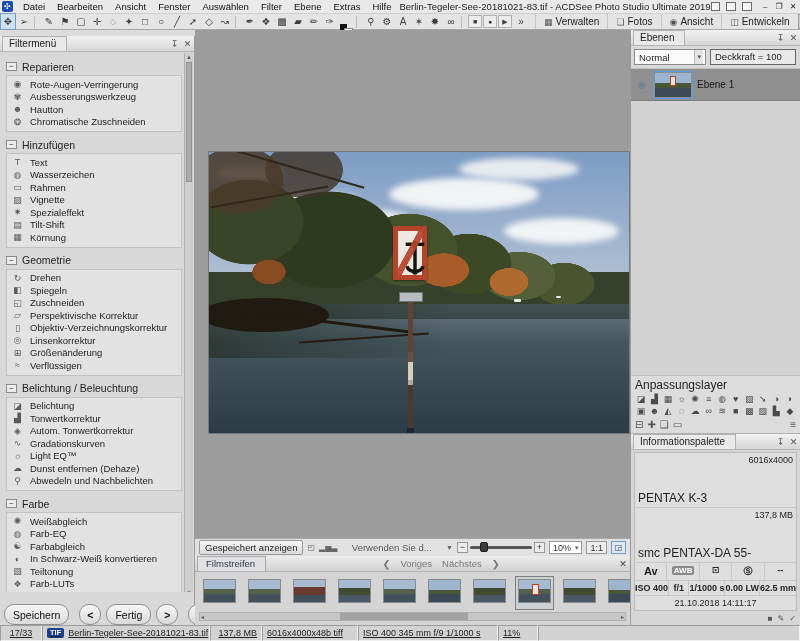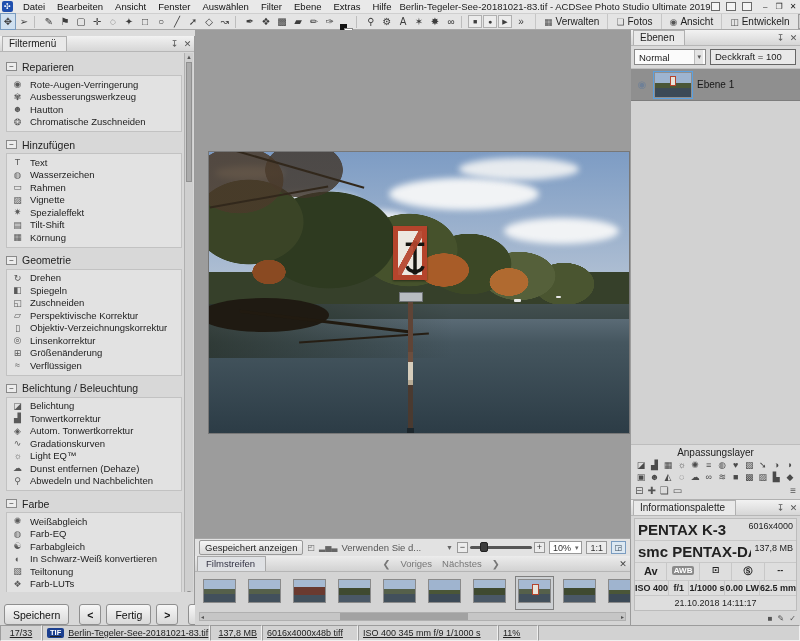--- a/index.html
+++ b/index.html
@@ -42,21 +42,21 @@
   .fbox { background:#e2e2e2; border:1px solid #c2c2c2; padding:2px 0 3px 4px; }
   .fitem { height:12.5px; display:flex; align-items:center; gap:6px; font-size:9.5px; color:#1c1c1c; white-space:nowrap; overflow:hidden; }
   .fico { width:13px; text-align:center; color:#5a5a5a; font-size:9px; flex:0 0 auto; }
   .lscroll { position:absolute; right:1px; top:17px; bottom:1px; width:9px; background:#cfcfcf; border-left:1px solid #b0b0b0; font-size:6px; color:#555; text-align:center; }
   .lthumb { position:absolute; left:1px; right:1px; top:9px; height:120px; background:#ababab; border:1px solid #909090; }
   .lsar { position:absolute; left:0; right:0; height:8px; line-height:8px; }
   .lsar.up{top:0} .lsar.dn{bottom:0}
 
   
   .left-btns { position:absolute; left:0; top:592px; width:195px; height:33px; background:#d8d8d8; border-right:1px solid #9a9a9a; display:flex; align-items:center; gap:5px; padding:0 4px; }
-  .pbtn { height:21px; border:1px solid #8f8f8f; border-radius:3px; background:linear-gradient(#f7f7f7,#d9d9d9); font-size:10.5px; color:#111; display:flex; align-items:center; justify-content:center; padding:0 8px;margin-top:12px; }
+  .pbtn { height:21px; border:1px solid #8f8f8f; border-radius:10px; background:linear-gradient(#f7f7f7,#d9d9d9); font-size:10.5px; color:#111; display:flex; align-items:center; justify-content:center; padding:0 8px;margin-top:12px; }
   .pbtn.narrow { padding:0 7px; font-weight:bold; }
   .lb-sp{flex:1}
 
   
   .canvas { position:absolute; left:195px; top:30px; width:436px; height:508px; background:#9c9c9c; overflow:hidden; }
   .photo { position:absolute; left:14px; top:122px; width:420px; height:281px; background:#8ea9c9; box-shadow:0 0 0 1px #777; overflow:hidden; }
   .sky { position:absolute; left:0; top:0; width:100%; height:152px; background:linear-gradient(#7d9cc4,#b9c6d6); }
   .cloud { position:absolute; background:#f1f3f5; border-radius:50%; filter:blur(3px); }
   .c1{left:180px;top:26px;width:150px;height:32px}
   .c2{left:250px;top:6px;width:120px;height:22px;background:#e7ebef}
@@ -96,21 +96,21 @@
   .sign::after { content:""; position:absolute; inset:0; background:linear-gradient(to bottom right, transparent 42%, rgba(181,68,44,.92) 43% 57%, transparent 58%); }
   .sign svg { position:absolute; left:3px; top:4px; }
   .plate { position:absolute; left:190px; top:140px; width:24px; height:10px; background:#b8bcc0; border:1px solid #6f7377; font-size:6px; line-height:8px; color:#222; text-align:center; overflow:hidden; }
   .pole { position:absolute; left:199px; top:150px; width:5px; height:126px; background:linear-gradient(#5f4436 0 40%, #6b4e3e 40% 48%, #d6cdbc 48% 62%, #b8ac96 62% 66%, #4a3a30 66%); }
   .pole-reflect { position:absolute; left:198px; top:276px; width:7px; height:5px; background:#1c262c; }
 
   
   .canvas-bar { position:absolute; left:195px; top:538px; width:436px; height:18px; background:#e2e2e2; border-top:1px solid #a6a6a6; border-right:1px solid #9a9a9a; display:flex; align-items:center; font-size:9.5px; color:#333; gap:4px; padding:0 4px; }
   .cb-btn { border:1px solid #999; border-radius:2px; background:linear-gradient(#f5f5f5,#dadada); padding:1px 5px; font-size:9.5px; color:#222; white-space:nowrap;text-align:right; }
   .cb-ico { color:#666; font-size:8px; }
-  .cb-hint { flex:1; text-align:left; color:#555; white-space:nowrap; overflow:hidden; }
+  .cb-hint { flex:1; text-align:center; color:#555; white-space:nowrap; overflow:hidden; }
   .cb-dd { color:#666; font-size:7px; }
   .zoomwrap { display:flex; align-items:center; gap:2px; }
   .zbtn { width:11px; height:11px; border:1px solid #999; background:#ececec; line-height:9px; text-align:center; font-size:9px; color:#333; }
   .ztrack { position:relative; width:62px; height:3px; background:#555; border-radius:2px; }
   .zthumb { position:absolute; left:10px; top:-4px; width:8px; height:10px; background:#3c3c3c; border:1px solid #222; border-radius:2px; }
   .zsel { display:flex; align-items:center; border:1px solid #999; background:#fff; height:13px; padding:0 3px; gap:4px; font-size:9px; }
   .ratio-btn { border:1px solid #999; background:#ececec; height:13px; padding:0 3px; font-size:9px; line-height:12px; }
   .fit-btn { border:1px solid #7a9cc0; background:#dce8f2; height:13px; width:15px; font-size:8px; line-height:12px; text-align:center; color:#345; }
 
   
@@ -138,31 +138,31 @@
   .blend { display:flex; align-items:center; justify-content:space-between; width:72px; height:16px; border:1px solid #8a8a8a; background:#fbfbfb; font-size:9.5px; padding:0 2px 0 4px; color:#222; }
   .blend .dd { font-size:7px; color:#555; background:#e4e4e4; border-left:1px solid #bbb; padding:0 2px; line-height:14px; }
   .opacity { width:86px; height:16px; border:1px solid #666; background:#e9e9e9; font-size:9.5px; line-height:14px; padding-left:4px; color:#222; }
   .layer-row { height:32px; background:#8f8f8f; display:flex; align-items:center; gap:6px; padding:0 4px; border-bottom:1px solid #7d7d7d; }
   .eye { color:#6f8097; font-size:10px; width:14px; text-align:center; }
   .lthumb2 { width:36px; height:24px; background:linear-gradient(#9db4d0 0 40%,#4a5638 40% 62%,#3c4a57 62%); outline:1px solid #5aa0e0; outline-offset:1px; position:relative; }
   .lthumb2::after { content:""; position:absolute; left:15px; top:3px; width:4px; height:8px; background:#e8e4da; border:1px solid #b5442c; }
   .lname { font-size:10px; color:#161616; }
   .layers-empty { flex:1; background:#d2d2d2; }
   .adjust { background:#dcdcdc; border-top:1px solid #bdbdbd; padding:2px 4px 3px; }
-  .adj-title { text-align:center; font-size:10px; color:#222; margin-bottom:2px; }
+  .adj-title { font-size:12px; color:#222; margin-bottom:2px; }
   .adj-row { display:flex; justify-content:space-between; margin-bottom:2px; }
   .aico { width:12px; text-align:center; font-size:9px; color:#4a4a4a; }
   .adj-row3 { display:flex; gap:4px; margin-top:3px; align-items:center; }
   .aico2 { font-size:10px; color:#555; }
   .adj-sp { flex:1; }
   .info-pal { border-top:1px solid #b0b0b0; }
   .info-body { margin:2px 3px; background:#dedede; border:1px solid #bcbcbc; font-size:9px; color:#222; }
   .irow { display:flex; border-bottom:1px solid #c8c8c8; }
   .irow > div { padding:2px 3px; white-space:nowrap; overflow:hidden; }
-  .ir-l { flex:1; font-weight:bold; font-size:15px; }
+  .ir-l { flex:1; font-weight:normal; font-size:12px;margin-top:36px; }
   .ir-r { text-align:right; }
   .icells { display:flex; border-bottom:1px solid #c8c8c8; }
   .icell { flex:1; text-align:center; padding:2px 0; border-right:1px solid #c8c8c8; white-space:nowrap;font-weight:bold; }
   .icell:last-child { border-right:none; }
   .awb { background:#8a8a8a; color:#fff; border-radius:2px; padding:0 2px; font-size:8px; }
   .av { font-size:11px; }
   .idate { text-align:center; padding:2px 0; }
   .info-icons { display:flex; justify-content:flex-end; gap:5px; padding:1px 4px 2px; font-size:8px; color:#555; }
 
   

